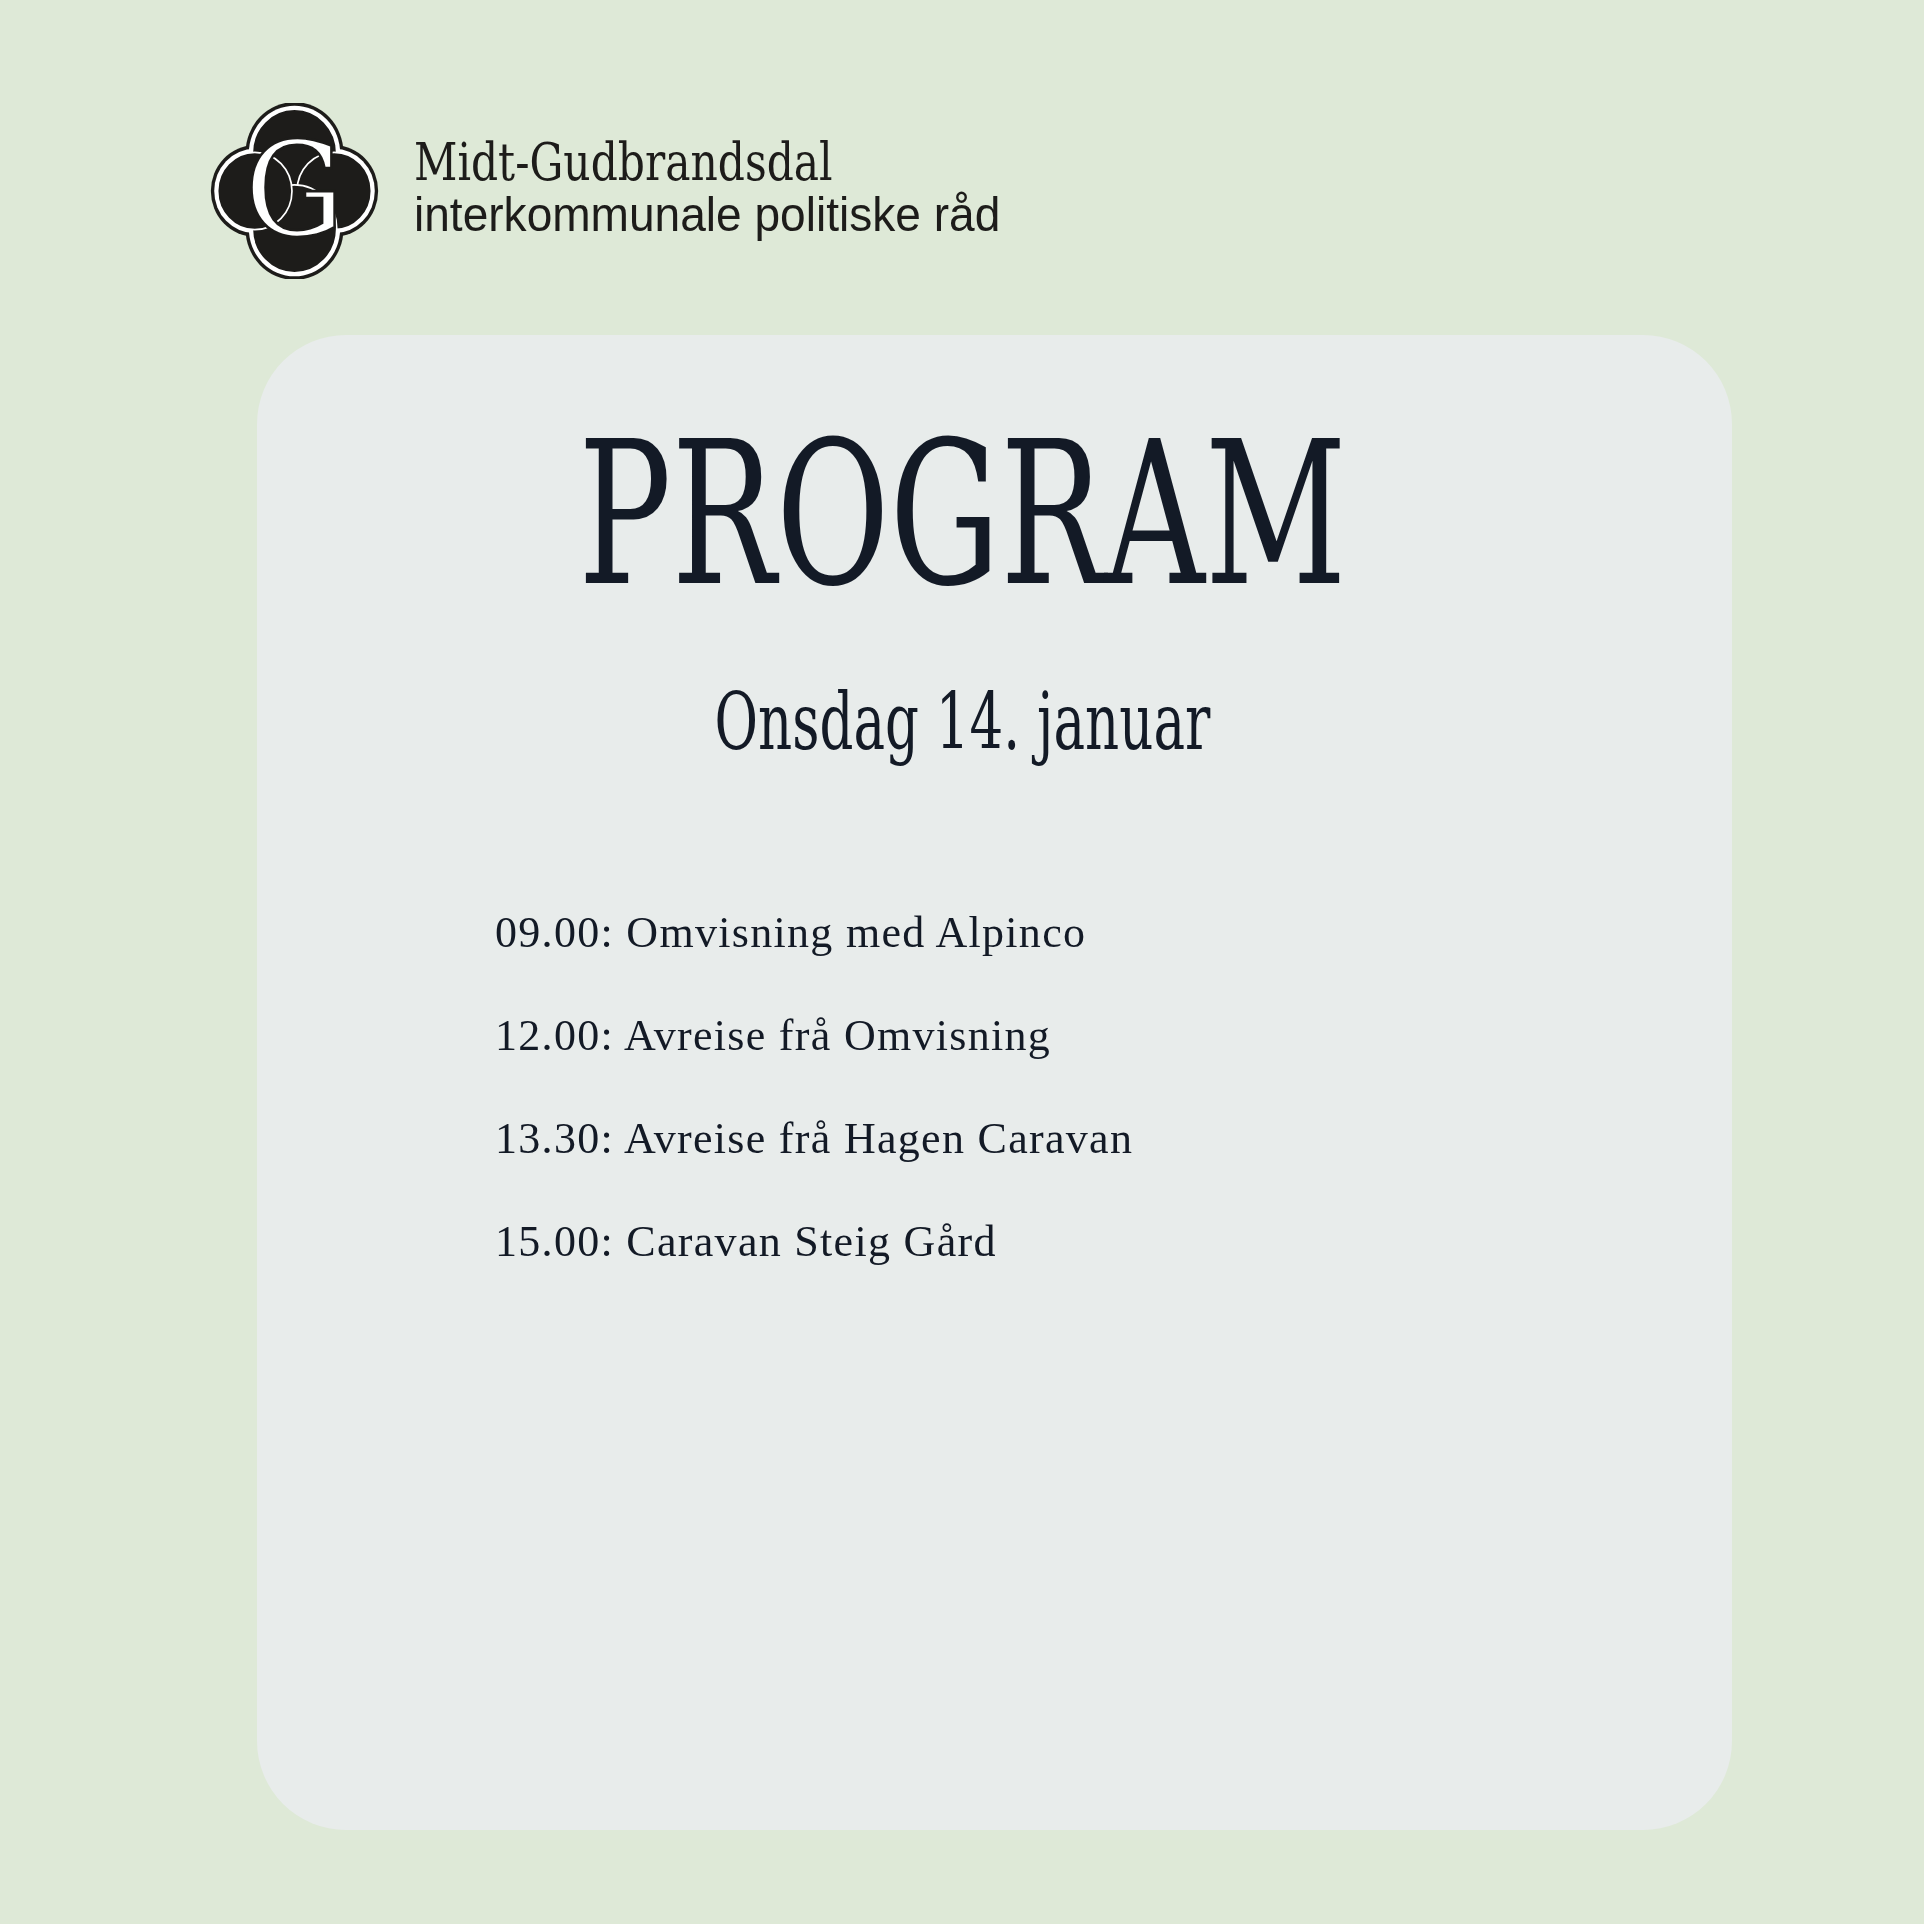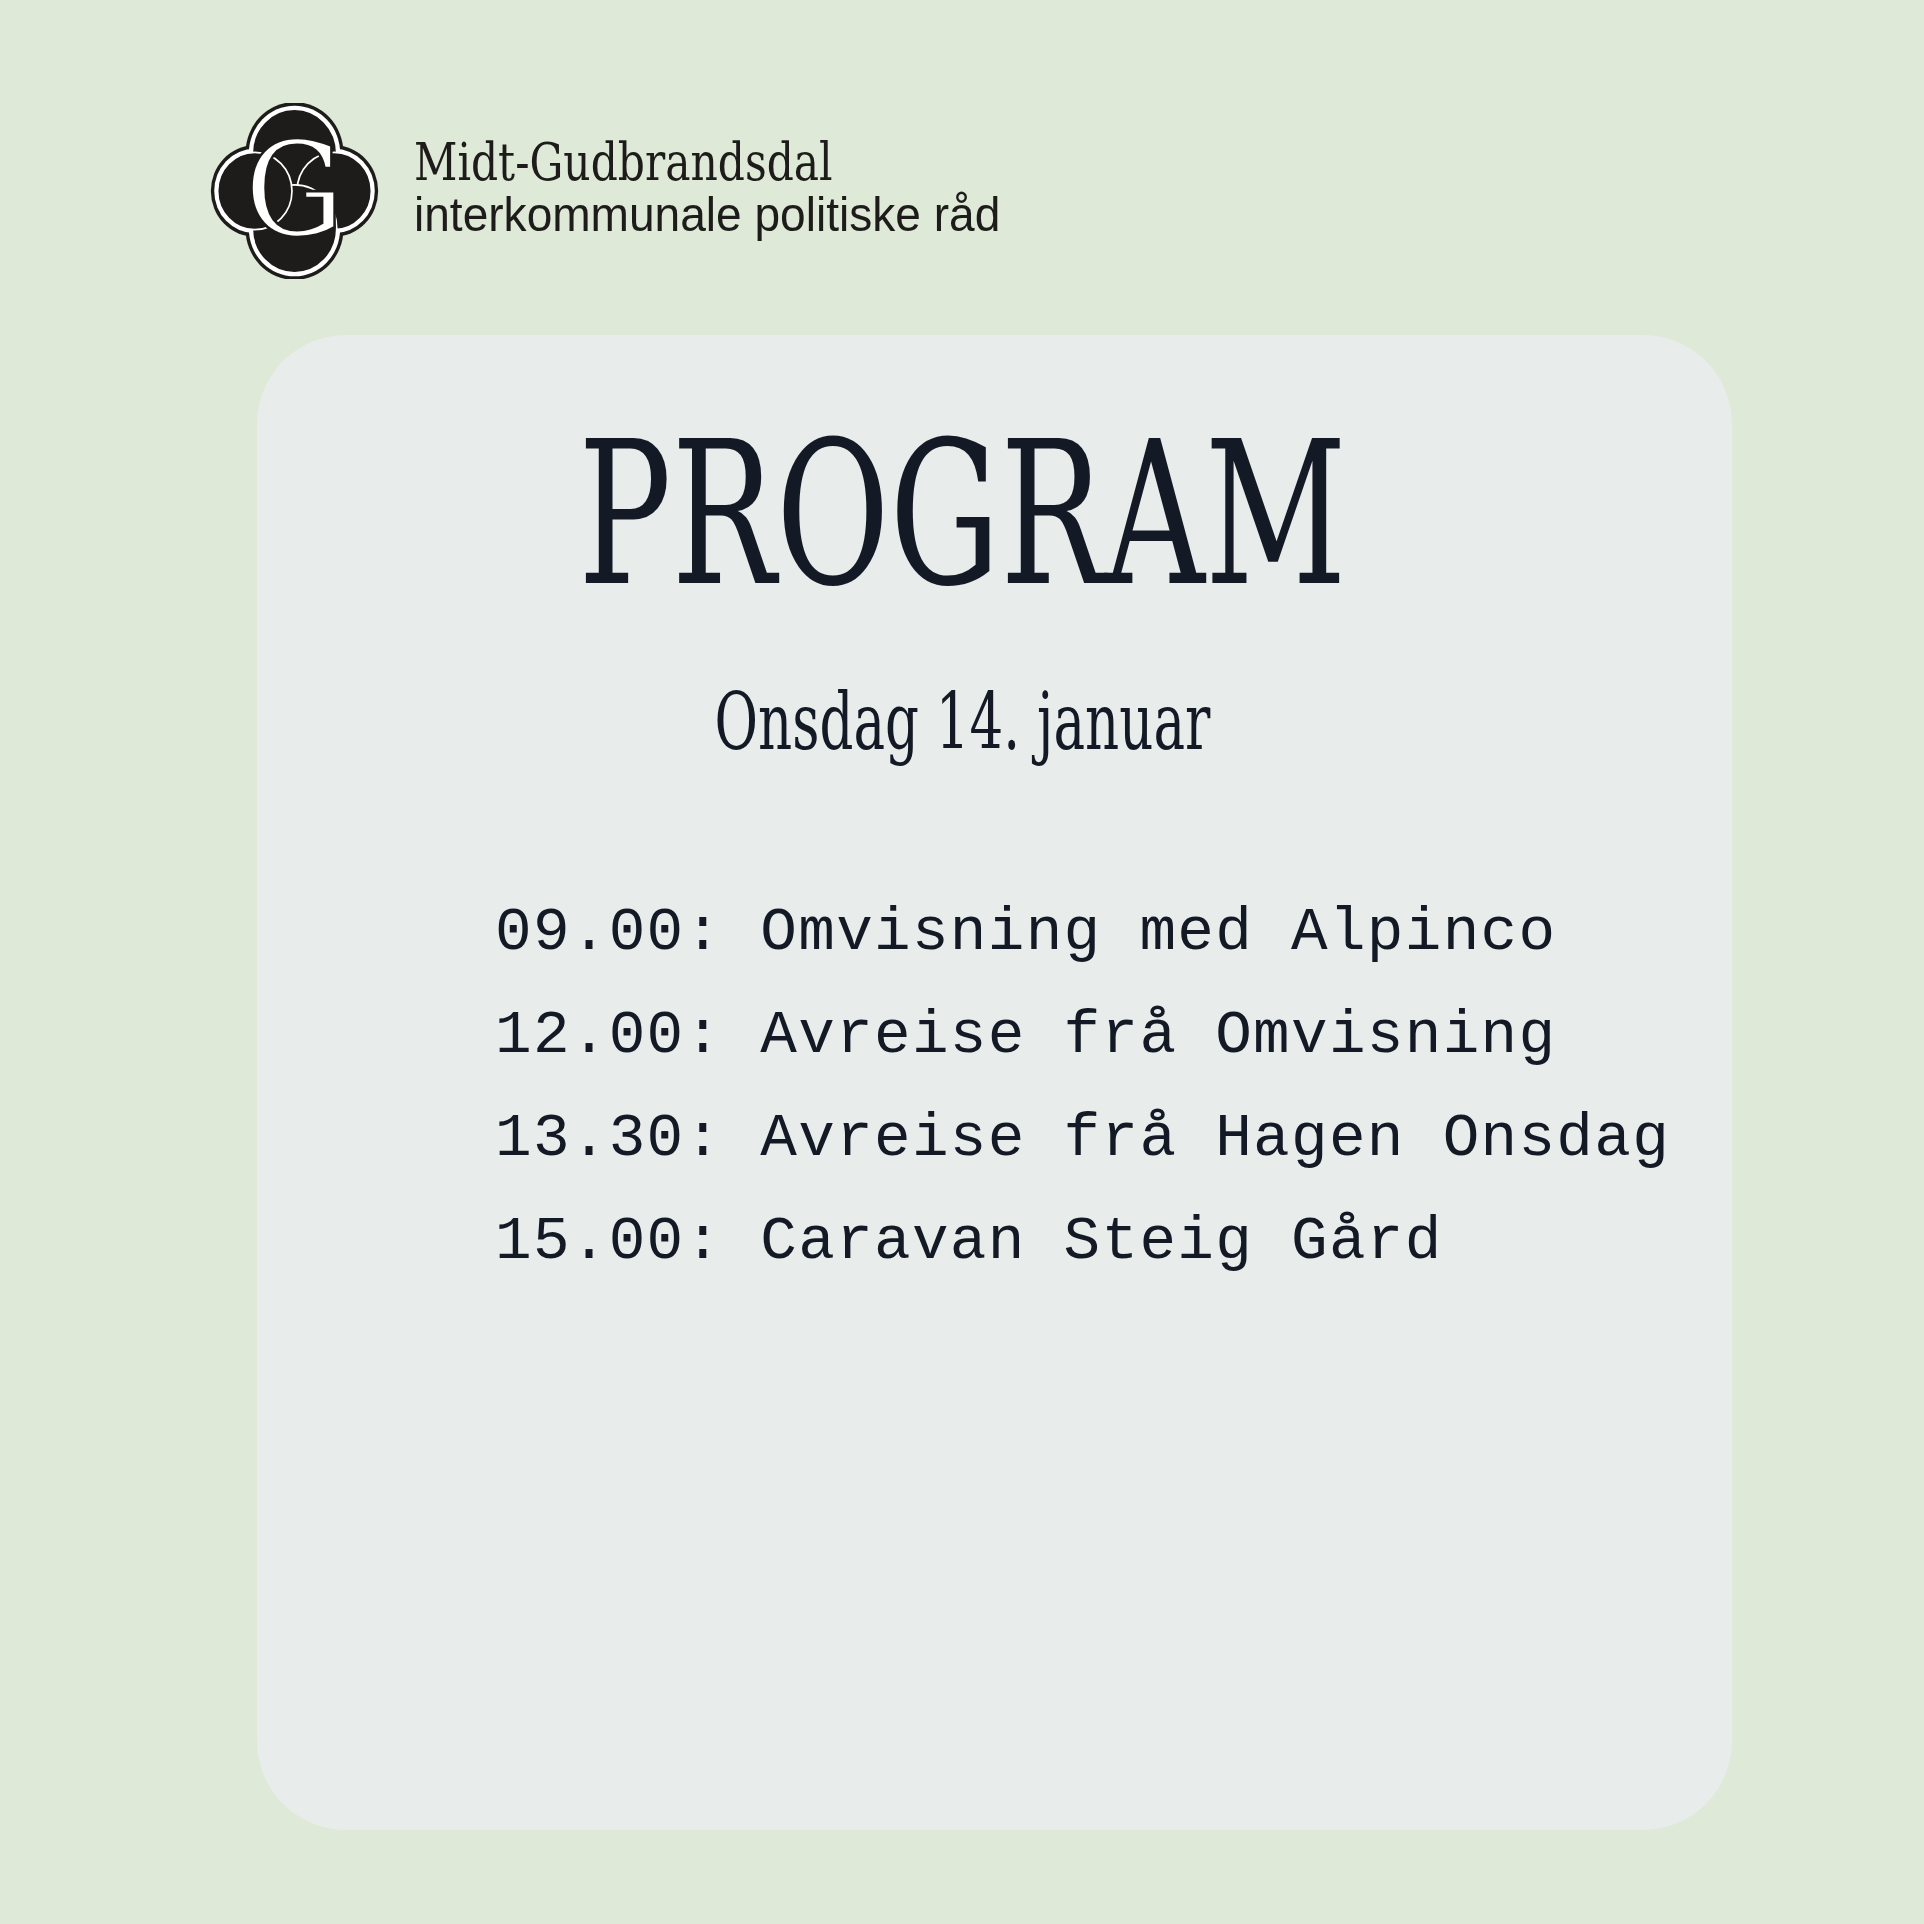--- a/index.html
+++ b/index.html
@@ -53,22 +53,22 @@
     text-align:center;font-weight:400;
     font-family:"DejaVu Serif","Liberation Serif",serif;
     font-size:78px;line-height:1;white-space:nowrap;
     transform:scaleX(0.68);transform-origin:50% 50%;
     color:var(--text);
   }
   .schedule{
     position:absolute;left:495px;top:881px;width:1158px;
   }
   .schedule-item{
-    font-family:Liberation Mono, monospace;
-    font-size:61px;line-height:103px;letter-spacing:1.3px;
+    font-family:Liberation Serif, serif;
+    font-size:44px;line-height:103px;letter-spacing:1.3px;
     white-space:nowrap;color:var(--text);
   }
 </style>
 </head>
 <body>
 
 <div>
   <svg class="logo-svg" viewBox="0 0 200 200" preserveAspectRatio="none" aria-hidden="true">
 
     <g>
@@ -94,16 +94,16 @@
 </div>
 
 <div class="card"></div>
 
 <h1 class="title">PROGRAM</h1>
 <h2 class="subtitle">Onsdag 14. januar</h2>
 
 <div class="schedule">
   <div class="schedule-item">09.00: Omvisning med Alpinco</div>
 <div class="schedule-item">12.00: Avreise frå Omvisning</div>
-    <div class="schedule-item">13.30: Avreise frå Hagen Onsdag</div>
+    <div class="schedule-item">13.30: Avreise frå Hagen Caravan</div>
     <div class="schedule-item">15.00: Caravan Steig Gård</div>
   </div>
 
 
 </body></html>

